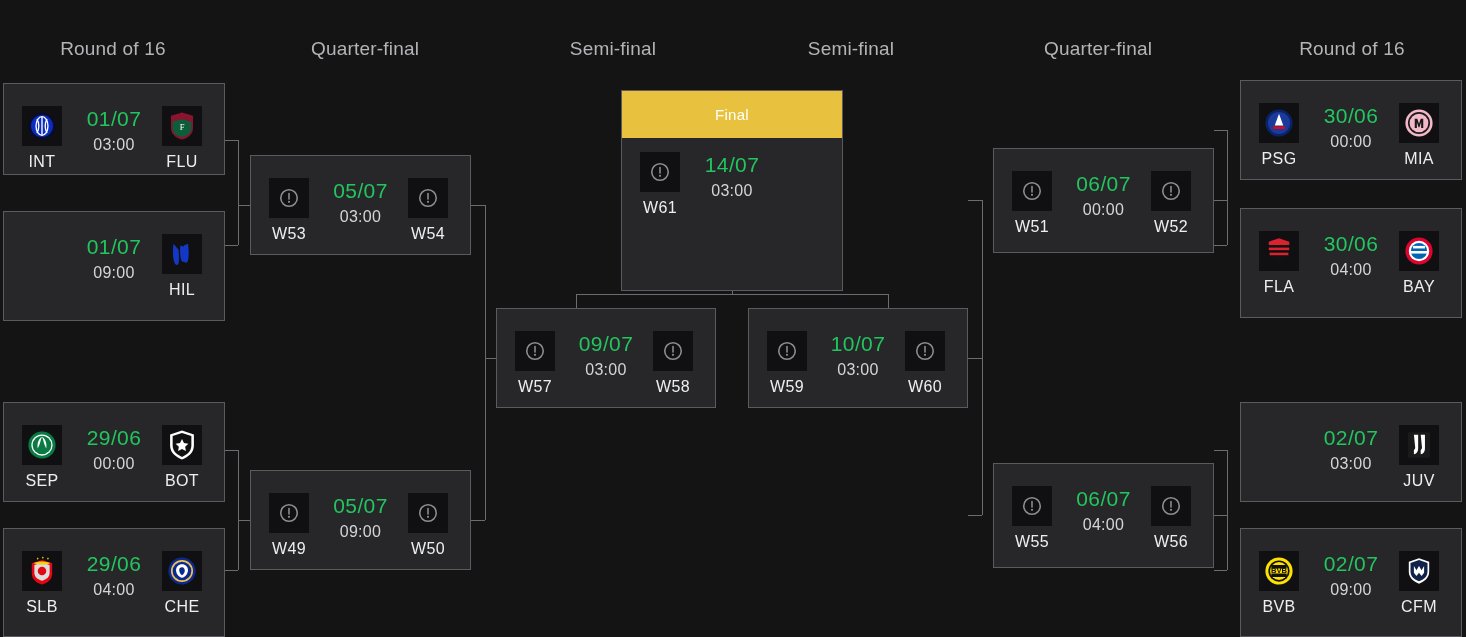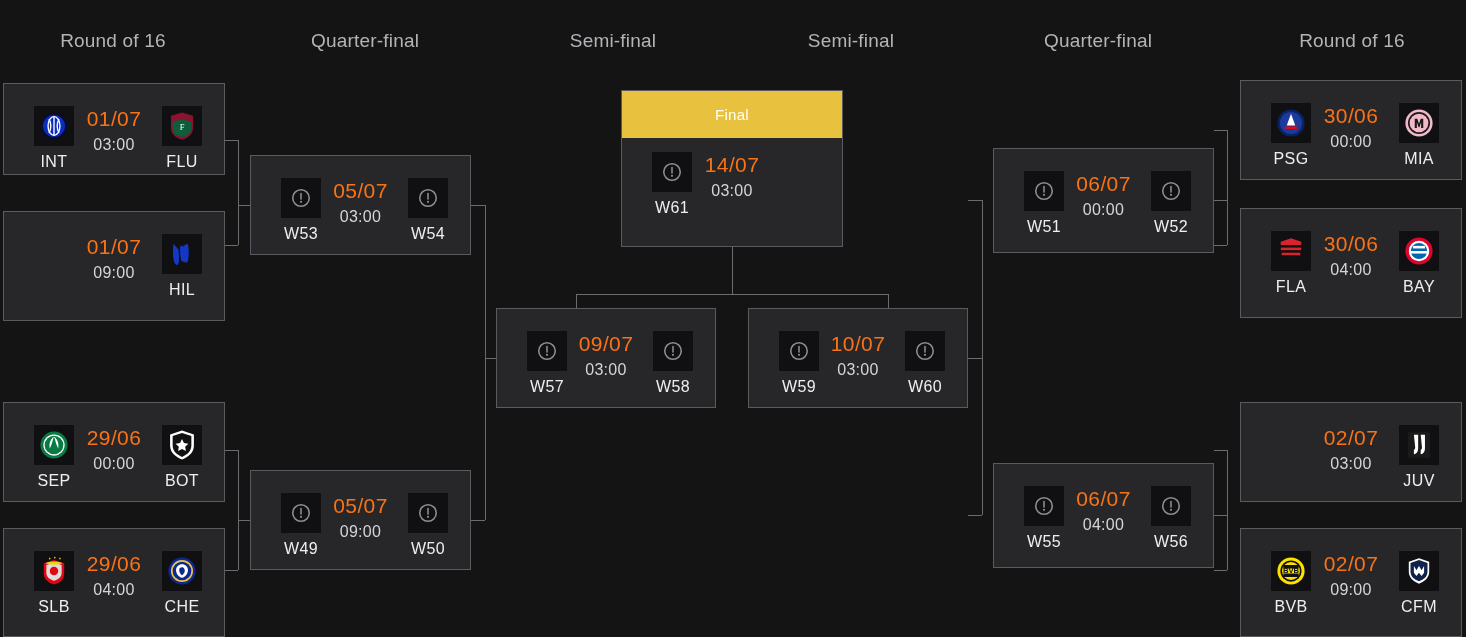--- a/index.html
+++ b/index.html
@@ -15,21 +15,21 @@
 
   
   .headers {
     position: absolute;
     top: 0; left: 0;
     width: 1466px;
     height: 70px;
   }
   .col-header {
     position: absolute;
-    top: 30px;
+    top: 38px;
     font-size: 19px;
     color: #b4b4b8;
     letter-spacing: 0.2px;
     white-space: nowrap;
     transform: translateX(-50%);
   }
 
   
   .lines { position: absolute; top: 0; left: 0; width: 1466px; height: 637px; }
   .ln { position: absolute; background: #6b6b70; }
@@ -61,21 +61,21 @@
   }
   .final-body { height: calc(100% - 47px); position: relative; }
 
   
   .team {
     position: absolute;
     top: 22px;
     width: 76px;
     text-align: center;
   }
-  .team.left  { left: 12px; }
+  .team.left  { left: 0; }
   .team.right { right: 4px; }
 
   .logo-box {
     width: 40px;
     height: 40px;
     margin: 0 auto;
     background: #101012;
     display: flex;
     align-items: center;
     justify-content: center;
@@ -94,21 +94,21 @@
   
   .when {
     position: absolute;
     top: 24px;
     left: 0; right: 0;
     text-align: center;
     pointer-events: none;
   }
   .when .date {
     font-size: 21px;
-    color: #f97316;
+    color: #22c55e;
     letter-spacing: 0.4px;
     line-height: 1.05;
   }
   .when .time {
     margin-top: 6px;
     font-size: 16px;
     color: #d4d5d9;
     letter-spacing: 0.3px;
   }
 
@@ -549,21 +549,21 @@
             <svg width="22" height="22" viewBox="0 0 24 24">
               <circle cx="12" cy="12" r="9" fill="none" stroke="#8d8d92" stroke-width="1.7"></circle>
               <line x1="12" y1="7.2" x2="12" y2="13.2" stroke="#8d8d92" stroke-width="1.7" stroke-linecap="round"></line>
               <circle cx="12" cy="16.2" r="1.15" fill="#8d8d92"></circle>
             </svg>
           </div>
           <div class="abbr">W60</div>
         </div>
       </div>
     </div>
-    <div class="card final" style="left: 621px; top: 90px; width: 222px; height: 157px;">
+    <div class="card final" style="left: 621px; top: 90px; width: 222px; height: 201px;">
       <div class="final-header">Final</div>
       <div class="final-body">
         <div class="team left">
           <div class="logo-box">
             <svg width="22" height="22" viewBox="0 0 24 24">
               <circle cx="12" cy="12" r="9" fill="none" stroke="#8d8d92" stroke-width="1.7"></circle>
               <line x1="12" y1="7.2" x2="12" y2="13.2" stroke="#8d8d92" stroke-width="1.7" stroke-linecap="round"></line>
               <circle cx="12" cy="16.2" r="1.15" fill="#8d8d92"></circle>
             </svg>
           </div>

